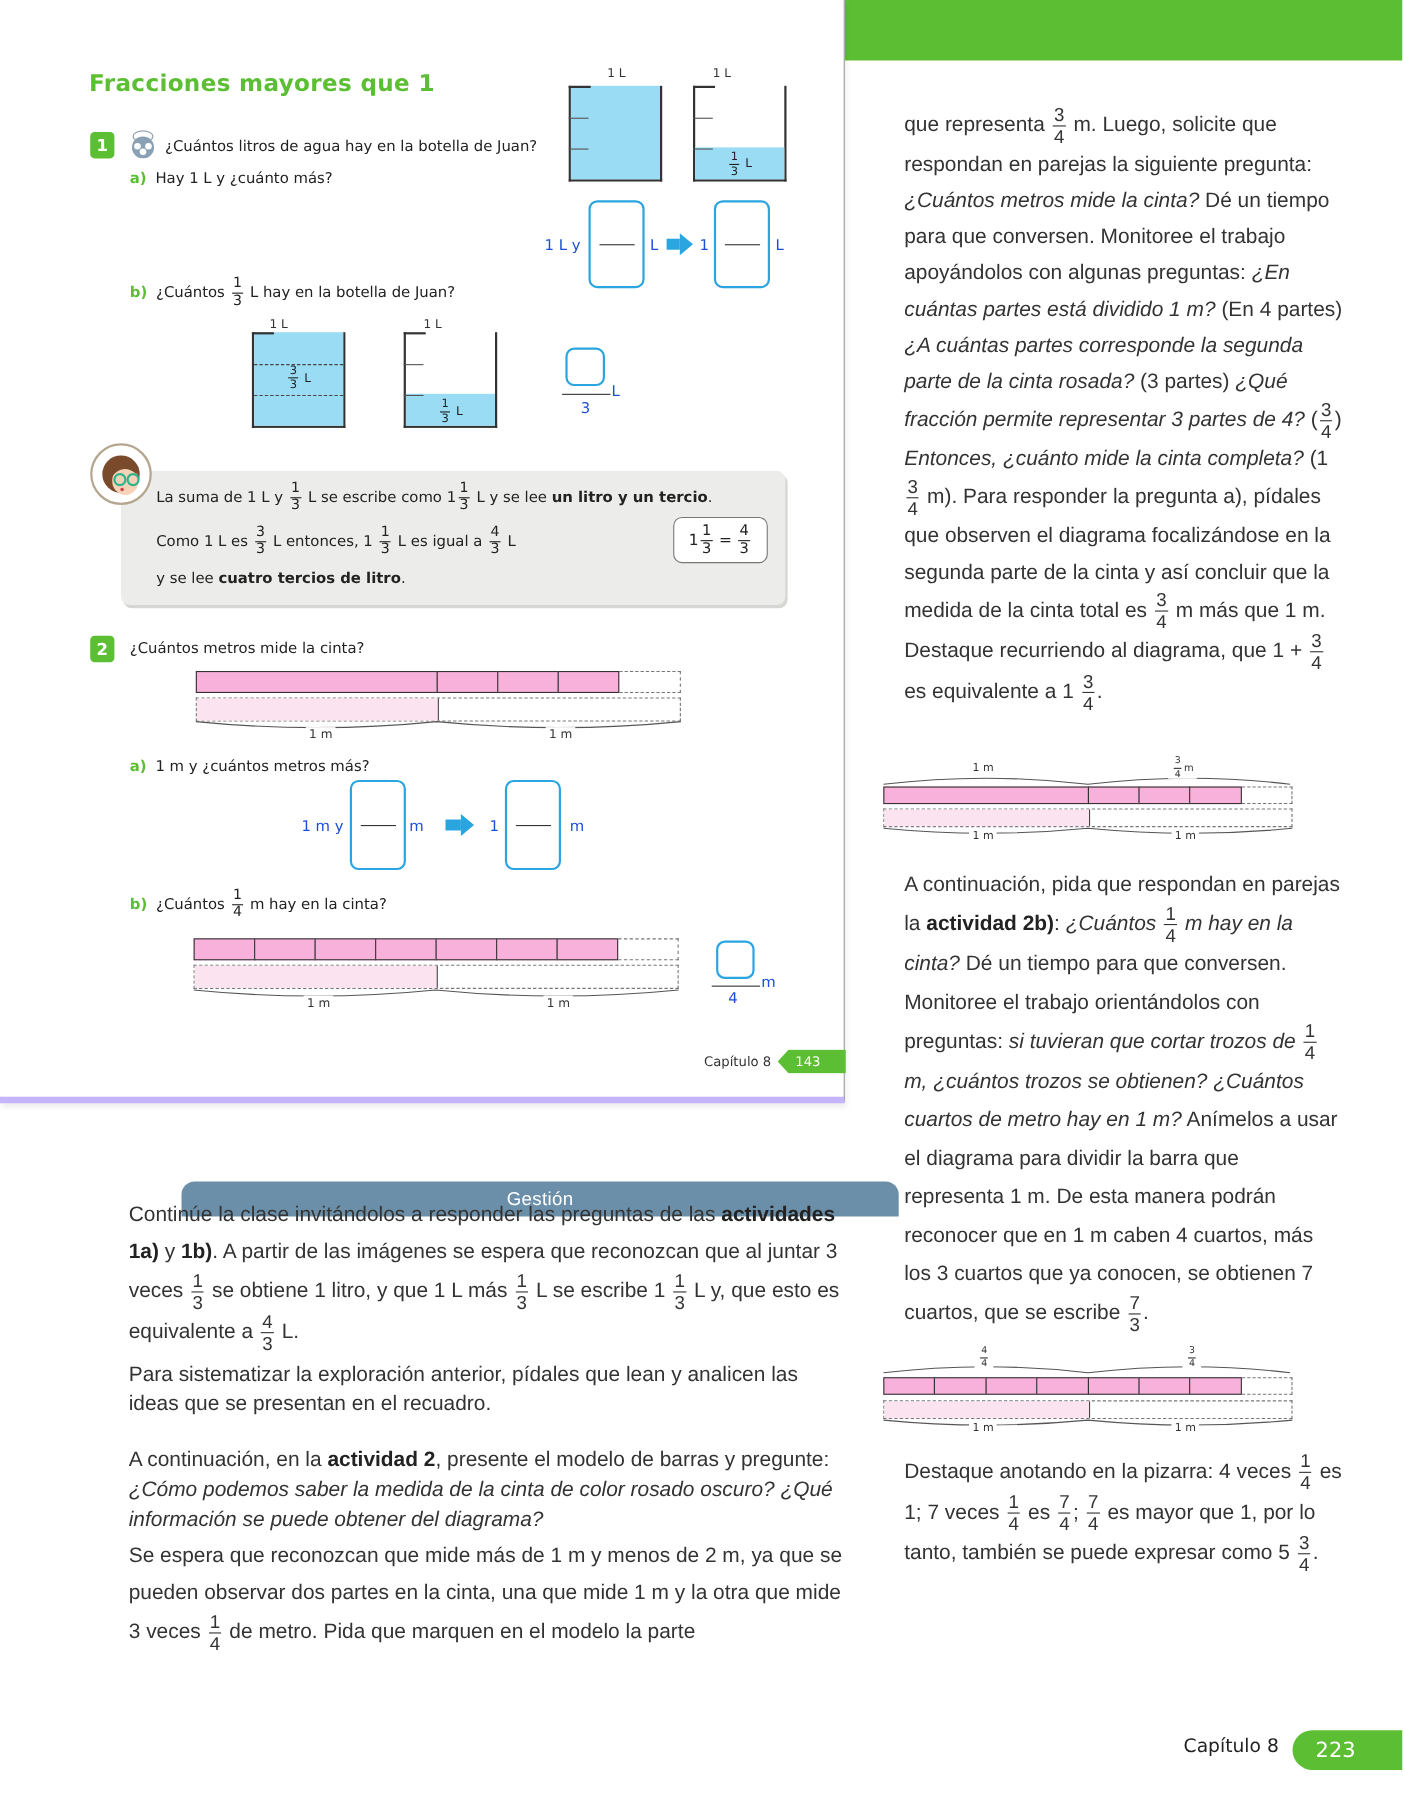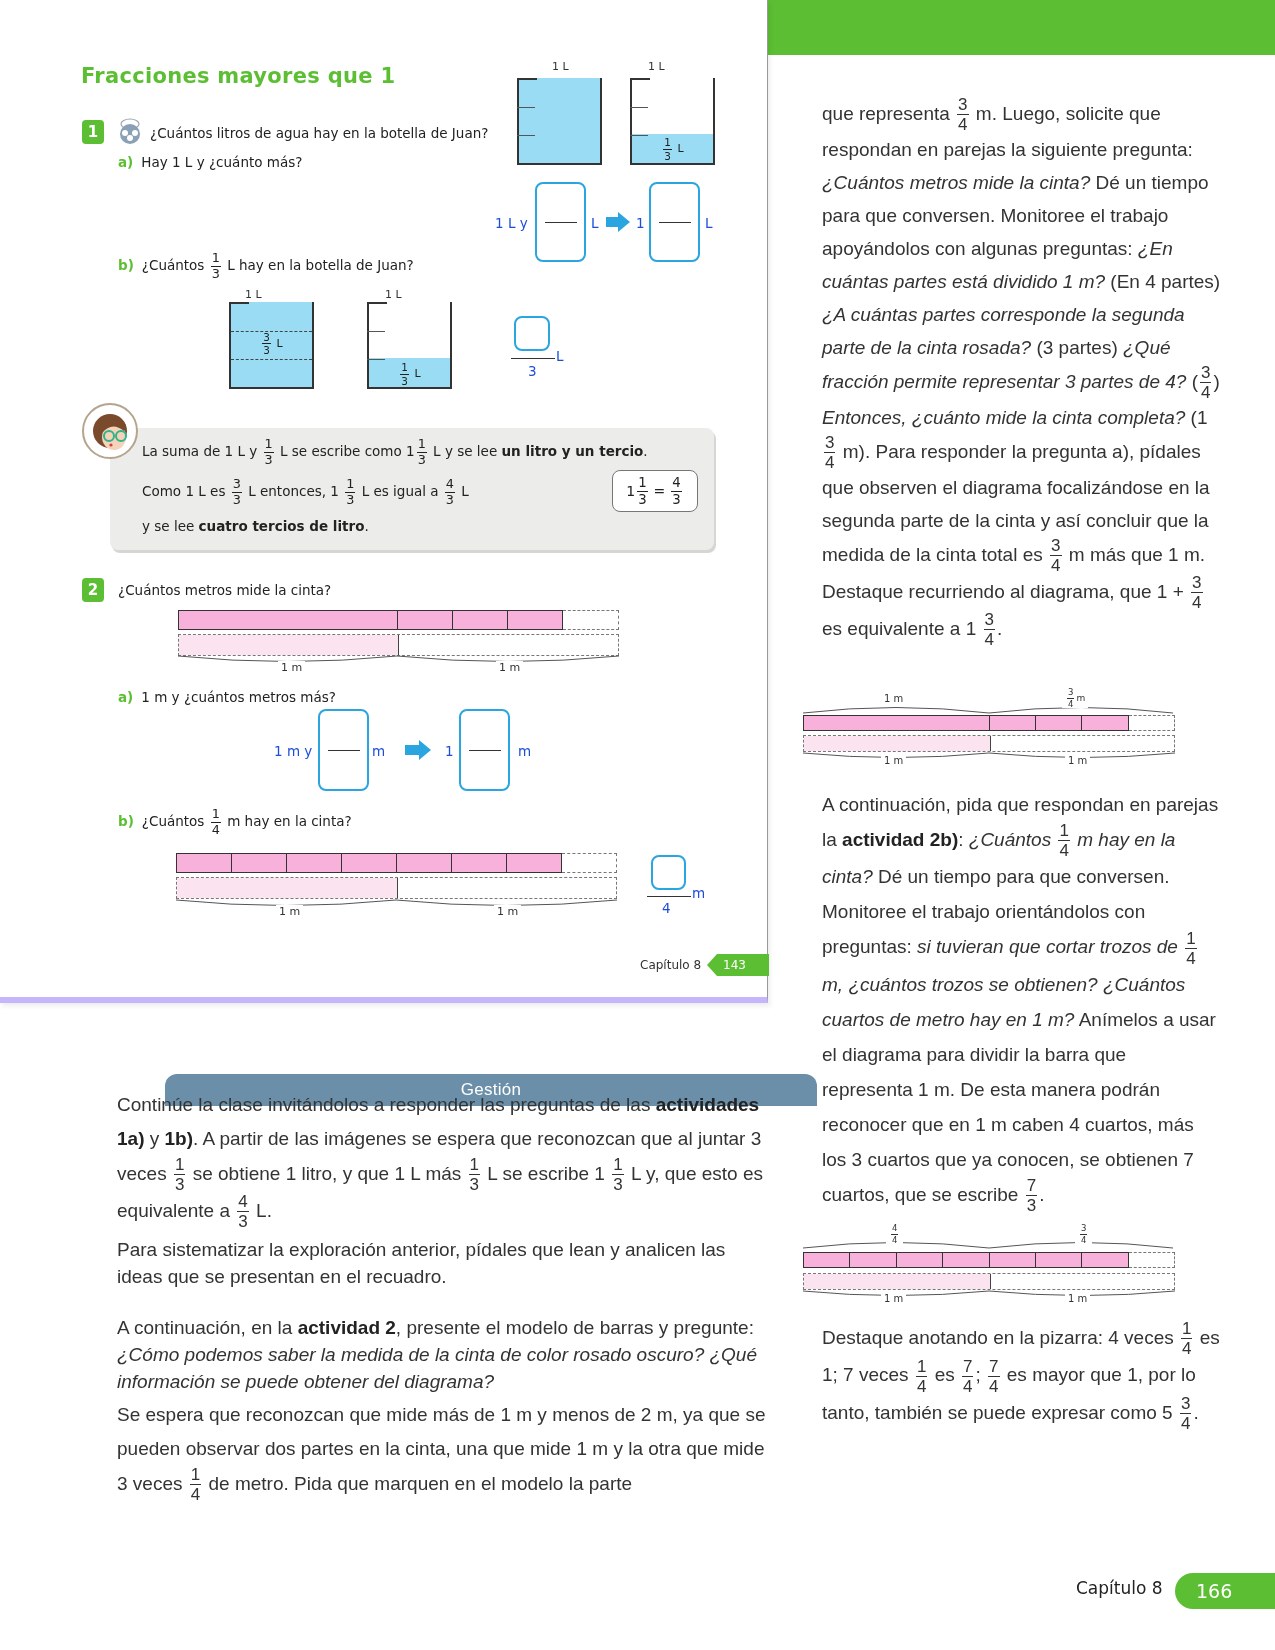--- a/index.html
+++ b/index.html
@@ -466,13 +466,13 @@
       <span class="d">4</span>
     </span>
   <span>es mayor que 1, por lo tanto, también se puede expresar como 5</span>
   <span class="frac">
       <span class="n">3</span>
       <span class="d">4</span>
     </span><span>.</span>
 </div>
 
 <div class="footer-cap">Capítulo 8</div>
-<div class="footer-num">166</div>
+<div class="footer-num">223</div>
 
 </body></html>

